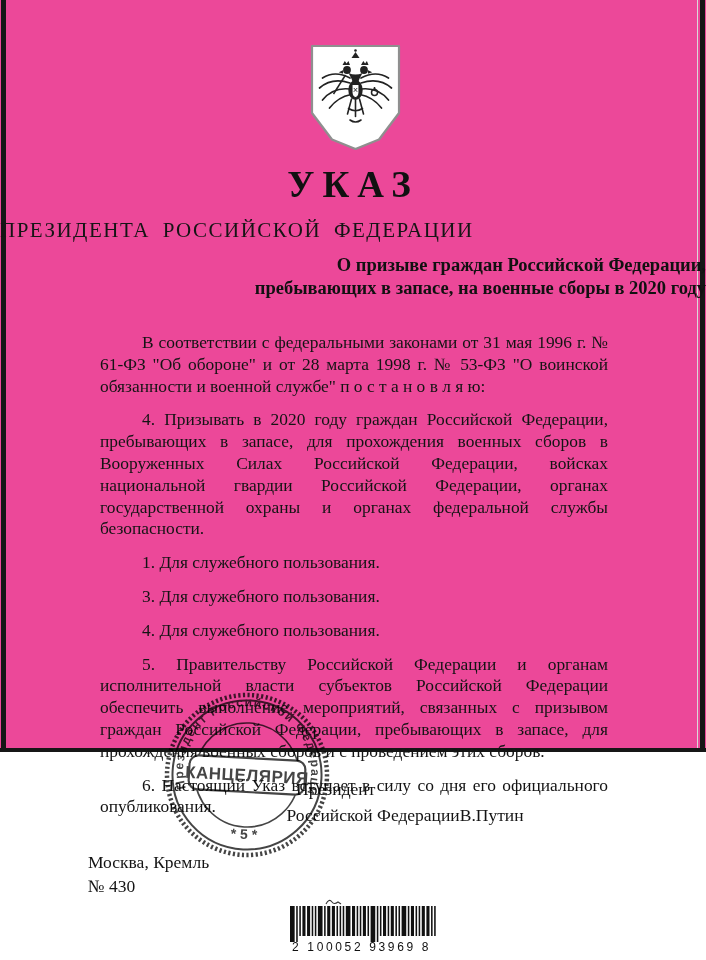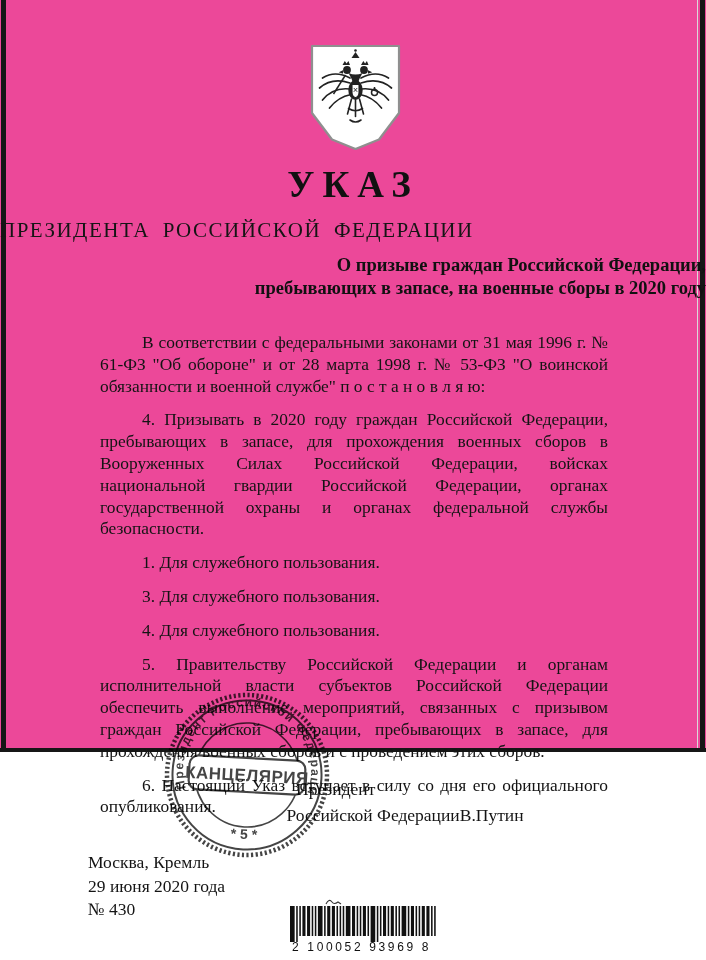--- a/index.html
+++ b/index.html
@@ -129,21 +129,20 @@
         <textPath href="#stampTextPath" startOffset="0" textLength="252" lengthAdjust="spacingAndGlyphs">Президент Российской Федерации</textPath>
       </text>
       <text x="87" y="151" text-anchor="middle" font-family="Liberation Sans, sans-serif" font-size="14" font-weight="bold" fill="#2b2b2b" stroke="none">* 5 *</text>
       <rect x="29" y="70" width="116" height="34" rx="9" stroke-width="2.2" fill="#ffffff"></rect>
       <text x="87" y="93" text-anchor="middle" font-family="Liberation Sans, sans-serif" font-size="17" font-weight="bold" fill="#2b2b2b" stroke="none" letter-spacing="0.5">КАНЦЕЛЯРИЯ</text>
     </g>
   </svg>
 
   <div class="footer">
     <div>Москва, Кремль</div>
-    <div>29 июня 2020 года</div>
     <div>№ 430</div>
   </div>
 
   <svg class="barcode" viewBox="0 0 150 58" xmlns="http://www.w3.org/2000/svg">
     <path d="M40 8 q3 -6 6 -2 q2 3 6 0 l3 2" stroke="#333" stroke-width="1.1" fill="none"></path>
     <g id="barcode-bars">
         <rect x="4.00" y="10" width="4.65" height="36" fill="#111"></rect>
         <rect x="10.20" y="10" width="1.55" height="36" fill="#111"></rect>
         <rect x="13.30" y="10" width="1.55" height="30" fill="#111"></rect>
         <rect x="16.40" y="10" width="3.10" height="30" fill="#111"></rect>

